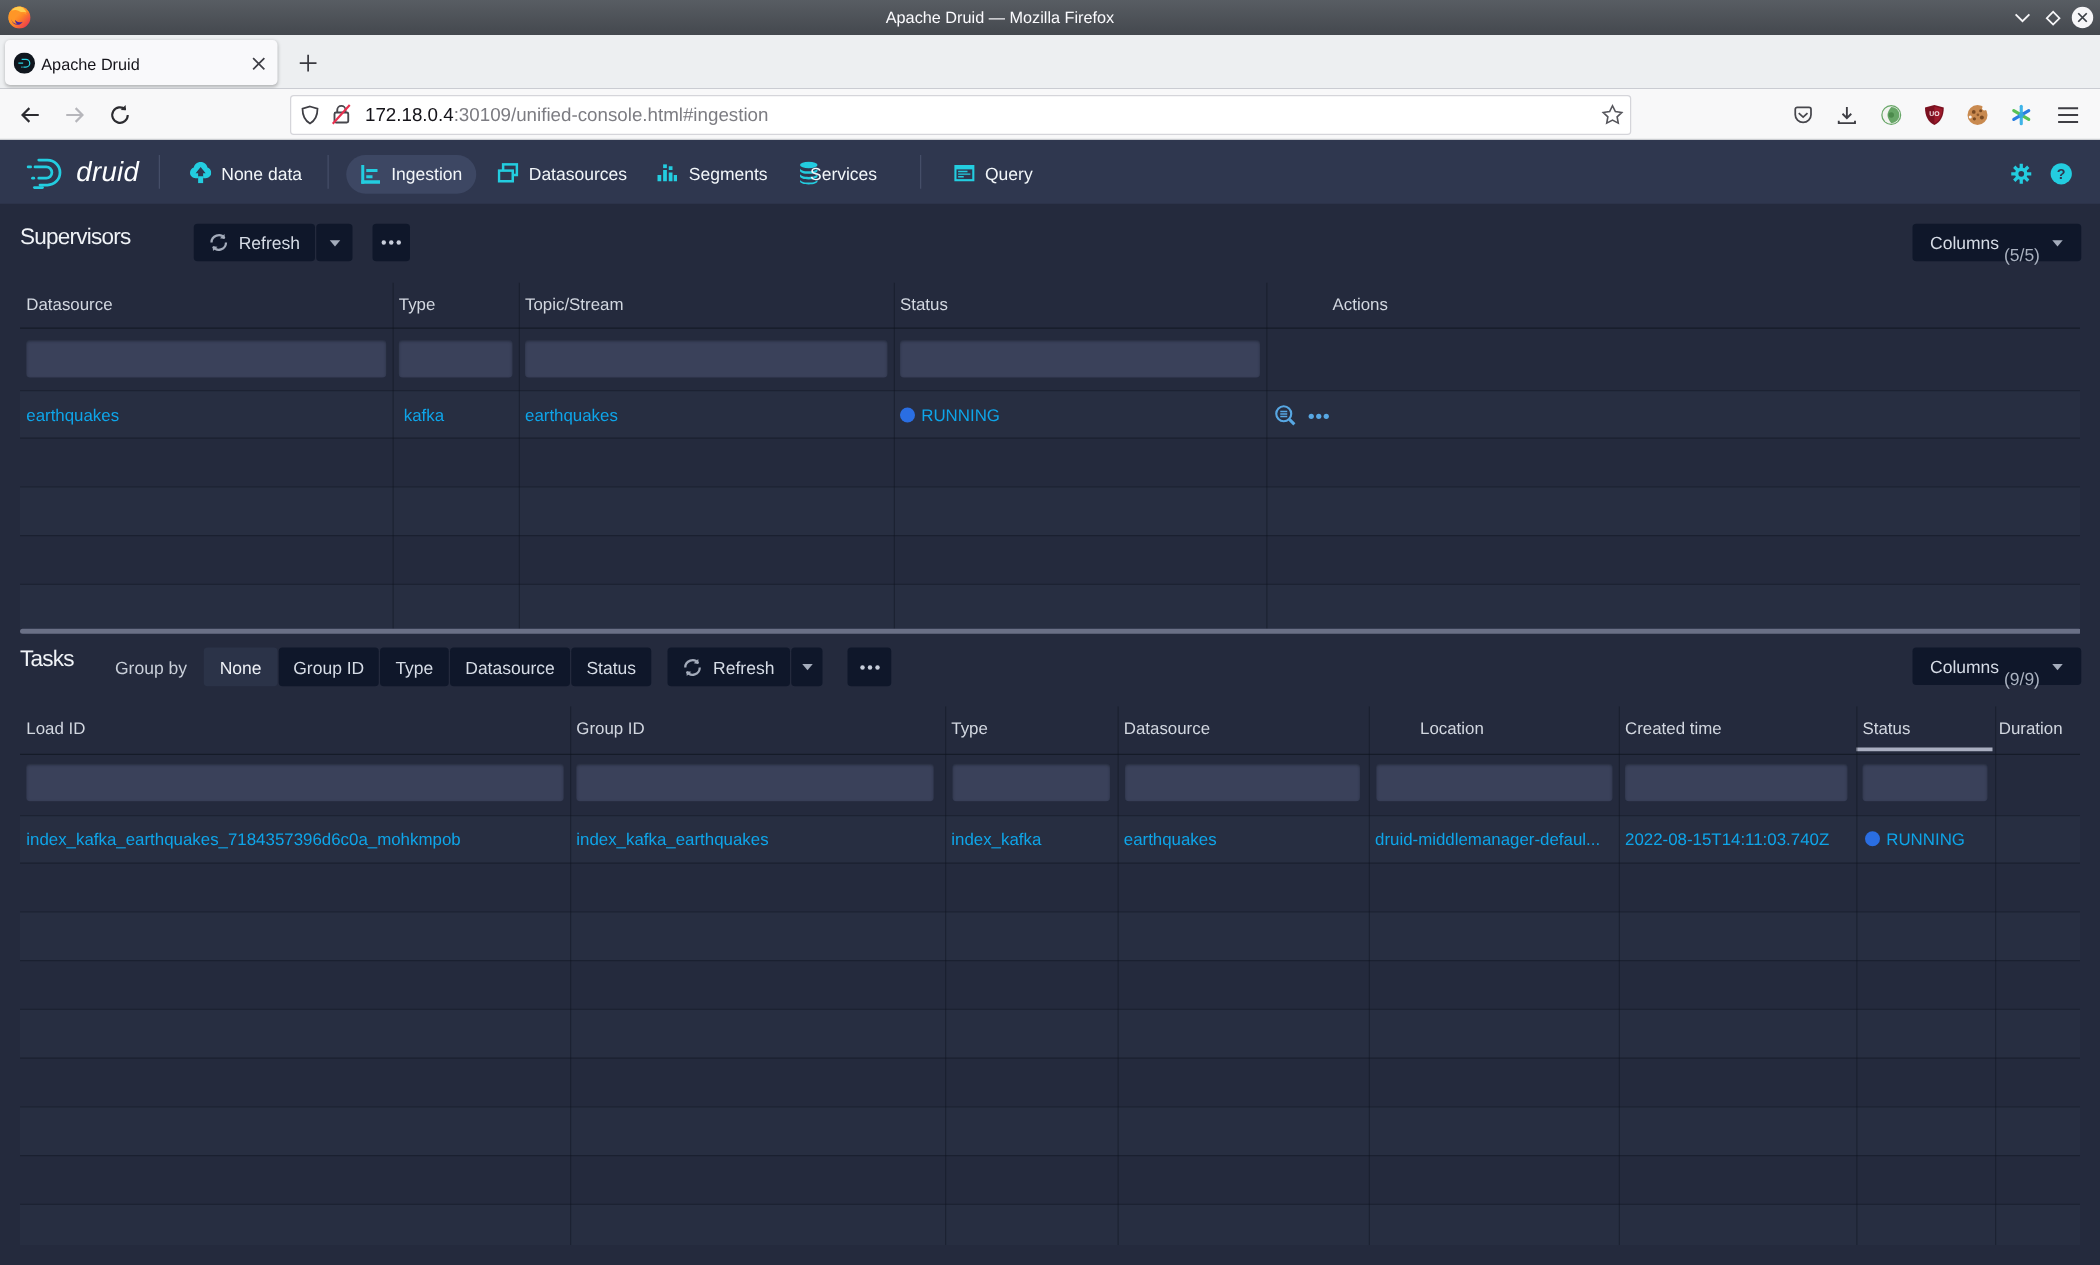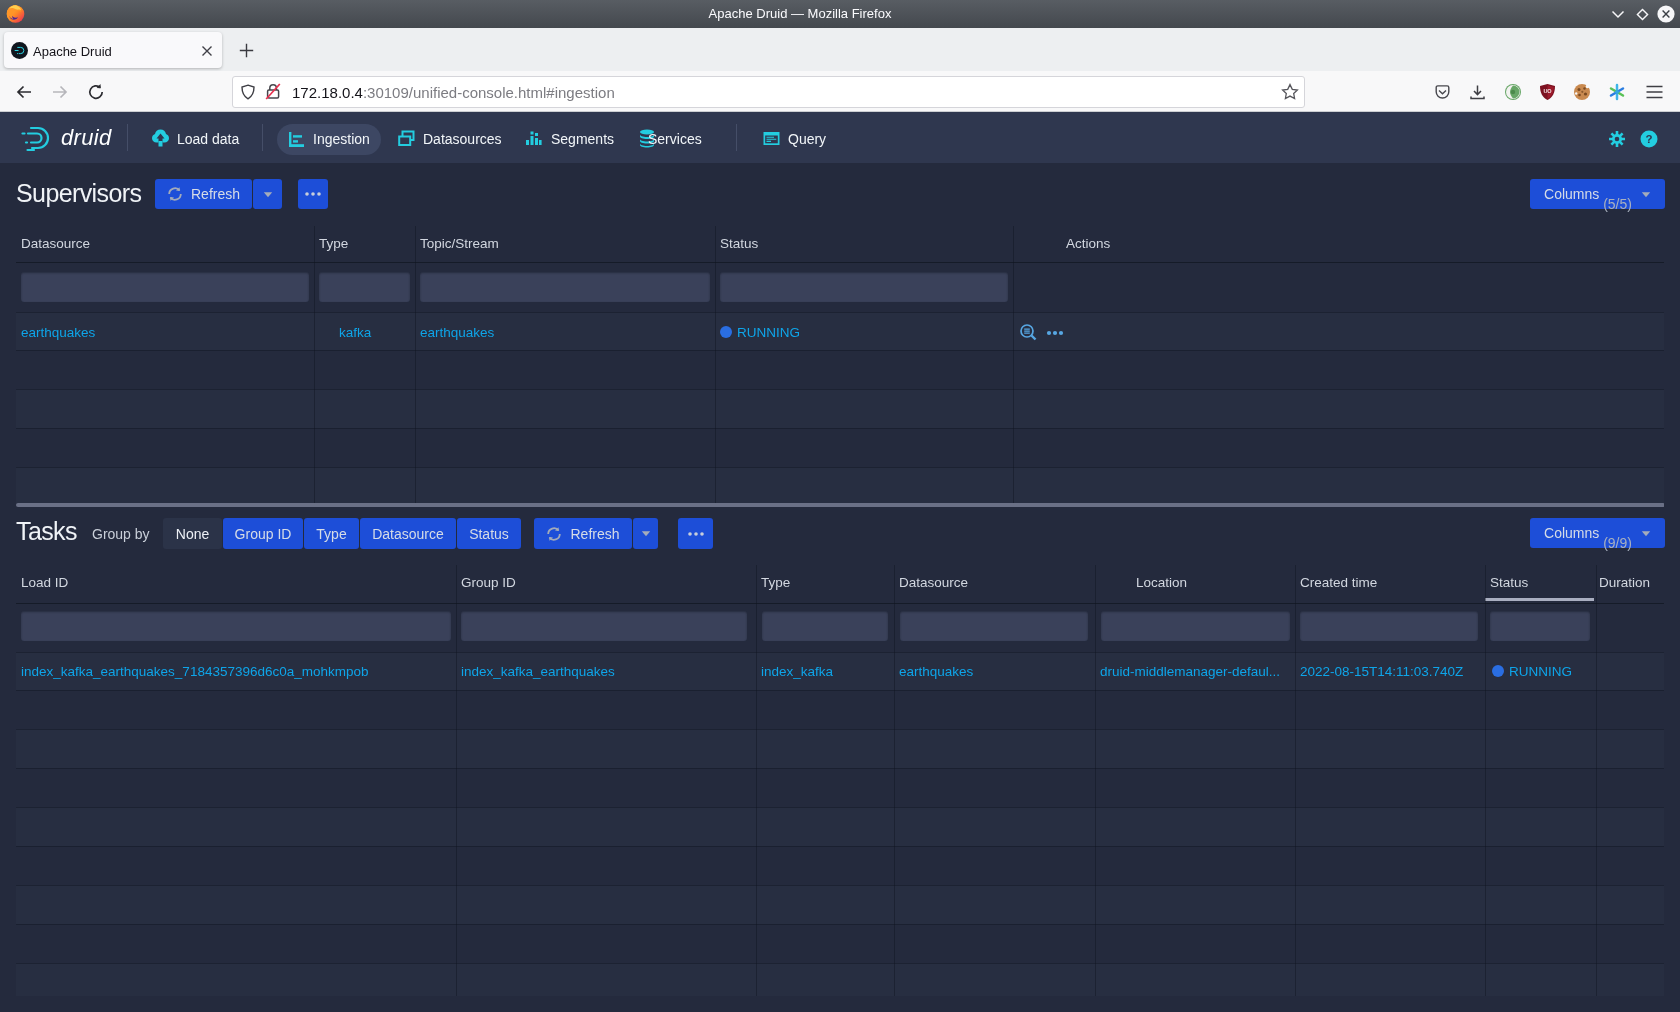--- a/index.html
+++ b/index.html
@@ -1,21 +1,21 @@
 <!DOCTYPE html>
 <html><head>
 <meta charset="utf-8">
 <style>
   * { margin:0; padding:0; box-sizing:border-box; }
   html,body { width:1680px; height:1012px; overflow:hidden; }
   body { font-family:"Liberation Sans", sans-serif; background:#242a3d; position:relative; }
   .abs { position:absolute; }
   .navt { color:#f2f6f9; font-size:14px; }
-  .h1 { position:absolute; color:#f0f3f7; font-size:25px; font-weight:400; letter-spacing:-0.6px; }
-  .btn { position:absolute; background:#1d4ed8; border-radius:3px; color:#d6dce6; font-size:14px;
+  .h1 { position:absolute; color:#f0f3f7; font-size:18px; font-weight:400; letter-spacing:-0.6px; }
+  .btn { position:absolute; background:#0f172a; border-radius:3px; color:#d6dce6; font-size:14px;
          display:flex; align-items:center; justify-content:center; }
   .hdrt { position:absolute; color:#d2d7e0; font-size:13.5px; }
   .cellt { position:absolute; color:#0ea5e9; font-size:13.5px; }
   .finput { position:absolute; background:#3a415a; border-radius:3px; height:30px;
          box-shadow:inset 0 1px 2px rgba(14,19,29,0.45); }
   .stripe { position:absolute; background:#272e41; }
   .vline { position:absolute; width:1px; background:rgba(15,20,32,0.42); }
   .hline { position:absolute; height:1px; background:rgba(15,20,32,0.42); }
   .gray { color:#a9b1bf;margin-top:20px; }
 </style>
@@ -156,21 +156,21 @@
 <div class="abs" style="left:127px;top:124px;width:1px;height:27px;background:#454e68;"></div>
 <div class="abs" style="left:262px;top:124px;width:1px;height:27px;background:#454e68;"></div>
 <div class="abs" style="left:736px;top:124px;width:1px;height:27px;background:#454e68;"></div>
 
 <div class="abs" style="left:277px;top:124px;width:104px;height:31px;background:#3d4763;border-radius:16px;"></div>
 
 <svg class="abs" style="left:152px;top:129px" width="17" height="18" viewBox="0 0 17 18">
     <path d="M8.5 0.5 C5.5 0.5 3.4 2.6 3 5 C1.2 5.6 0 7.2 0 9.2 C0 11.7 2 13.5 4.5 13.5 H6.5 V9.5 H4.5 L8.5 4.5 L12.5 9.5 H10.5 V13.5 H12.5 C15 13.5 17 11.7 17 9.2 C17 7.2 15.8 5.6 14 5 C13.6 2.6 11.5 0.5 8.5 0.5 Z" fill="#23cde0"></path>
     <rect x="6.5" y="12" width="4" height="5.5" fill="#23cde0"></rect>
   </svg>
-<div class="abs navt" style="left:177px;top:131px;">Load data</div>
+<div class="abs navt" style="left:177px;top:131px;">None data</div>
 <svg class="abs" style="left:288px;top:131px" width="17" height="17" viewBox="0 0 17 17">
     <g fill="#23cde0">
       <rect x="1" y="1" width="2.4" height="15"></rect>
       <rect x="1" y="13.2" width="15" height="2.8"></rect>
       <rect x="5" y="9.2" width="5" height="2.4"></rect>
       <rect x="5" y="4.2" width="9" height="2.4"></rect>
     </g>
   </svg>
 <div class="abs navt" style="left:313px;top:131px;">Ingestion</div>
 <svg class="abs" style="left:398px;top:130px" width="17" height="17" viewBox="0 0 17 17">
@@ -275,21 +275,21 @@
   <div class="hline" style="left:0;top:163.1px;width:1648px;"></div>
   <div class="hline" style="left:0;top:201.9px;width:1648px;"></div>
   <div class="hline" style="left:0;top:240.7px;width:1648px;"></div>
 
   <div class="vline" style="left:298px;top:0;height:277px;"></div>
   <div class="vline" style="left:399px;top:0;height:277px;"></div>
   <div class="vline" style="left:699px;top:0;height:277px;"></div>
   <div class="vline" style="left:997px;top:0;height:277px;"></div>
 
   <div class="cellt" style="left:5px;top:99px;">earthquakes</div>
-  <div class="cellt" style="left:303px;top:99px;padding-left:20px;">kafka</div>
+  <div class="cellt" style="left:287px;top:99px;padding-left:20px;">kafka</div>
   <div class="cellt" style="left:404px;top:99px;">earthquakes</div>
   <div class="abs" style="left:704px;top:100px;width:12px;height:12px;border-radius:50%;background:#2a6ee2;"></div>
   <div class="cellt" style="left:721px;top:99px;">RUNNING</div>
 
   <svg class="abs" style="left:1004px;top:98px" width="17" height="17" viewBox="0 0 17 17">
     <g fill="none" stroke="#57a7e3" stroke-width="1.7">
         <circle cx="7" cy="7" r="6"></circle>
         <path d="M11.5 11.5 L15.5 15.5" stroke-width="2.4"></path>
       </g>
     <path d="M4.2 5.2 H9.8 M4.2 7.2 H9.8 M4.2 9.2 H9.8" stroke="#57a7e3" stroke-width="1.2"></path>

